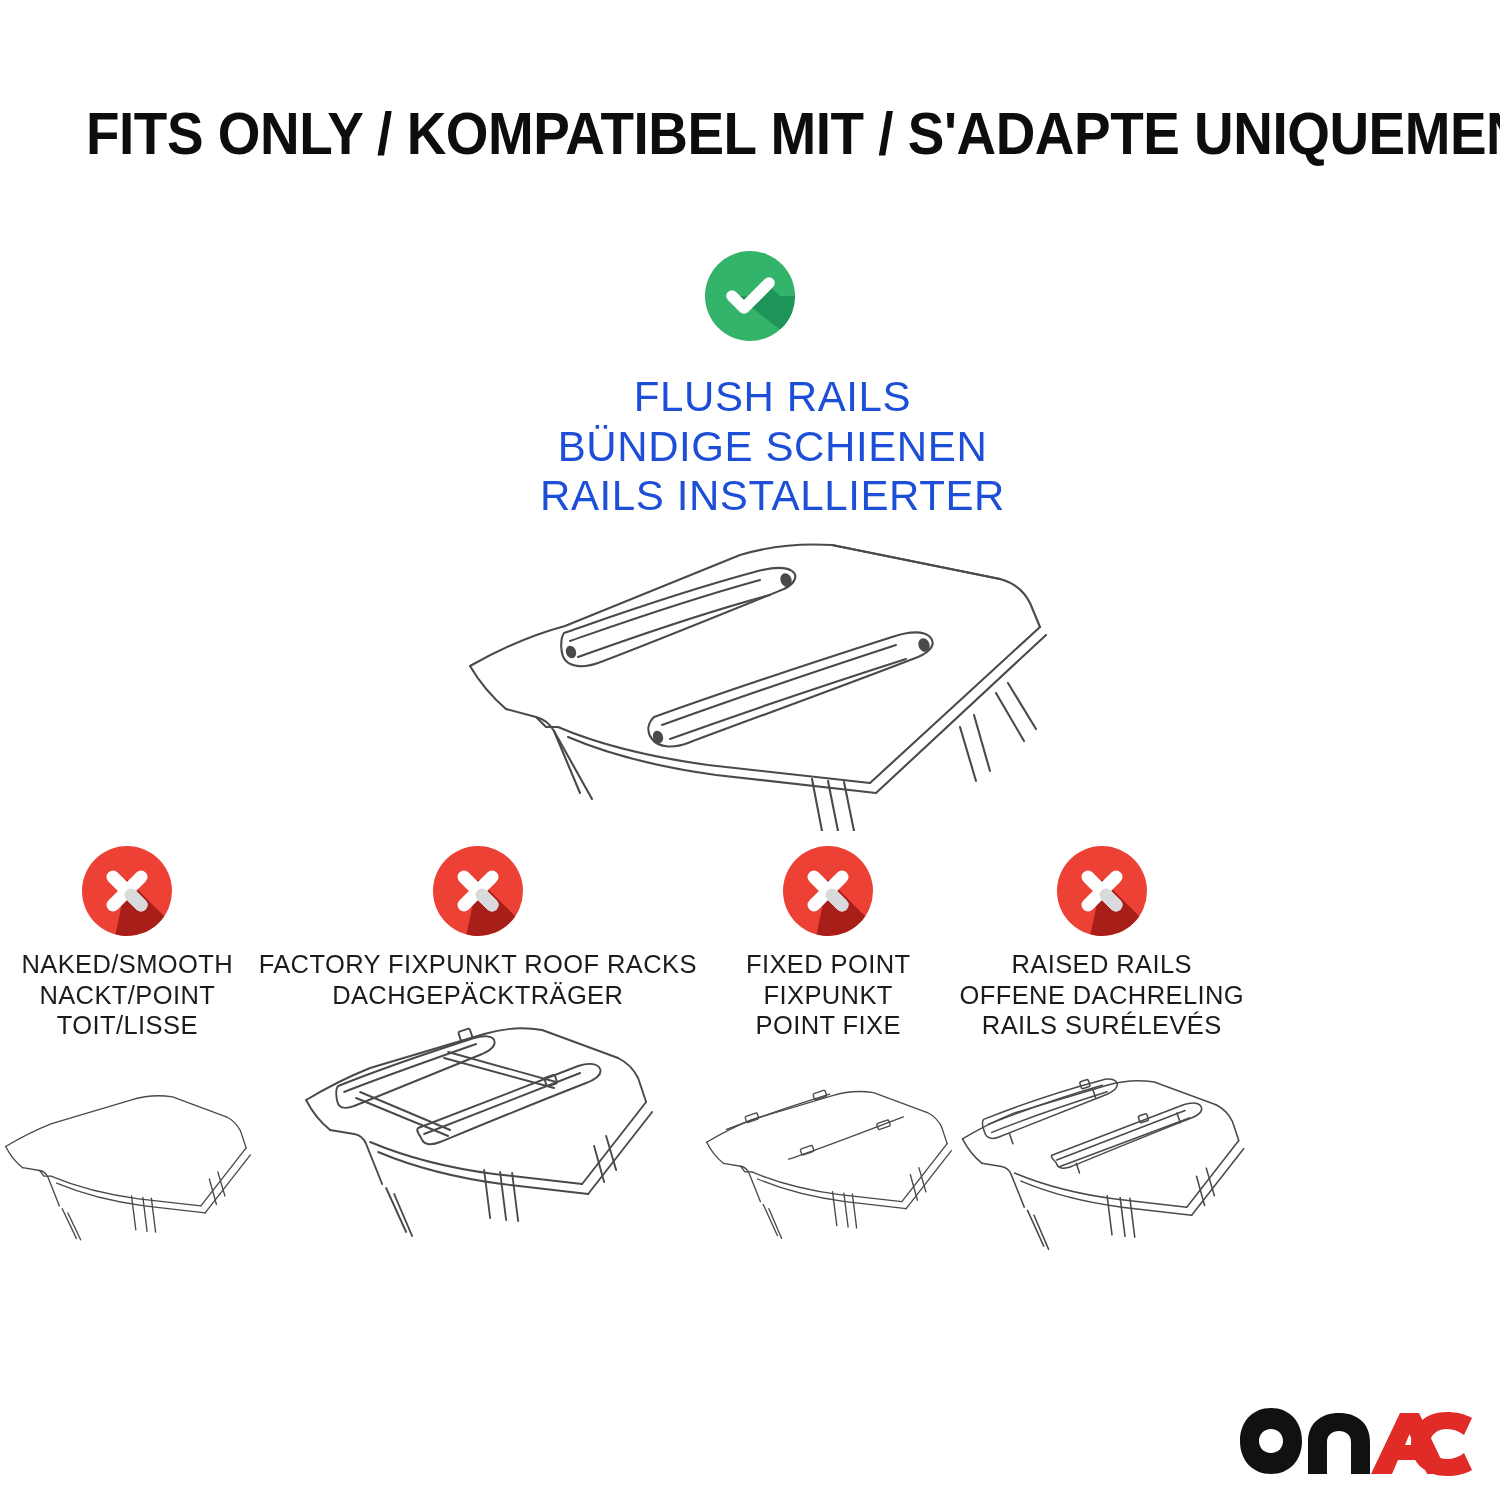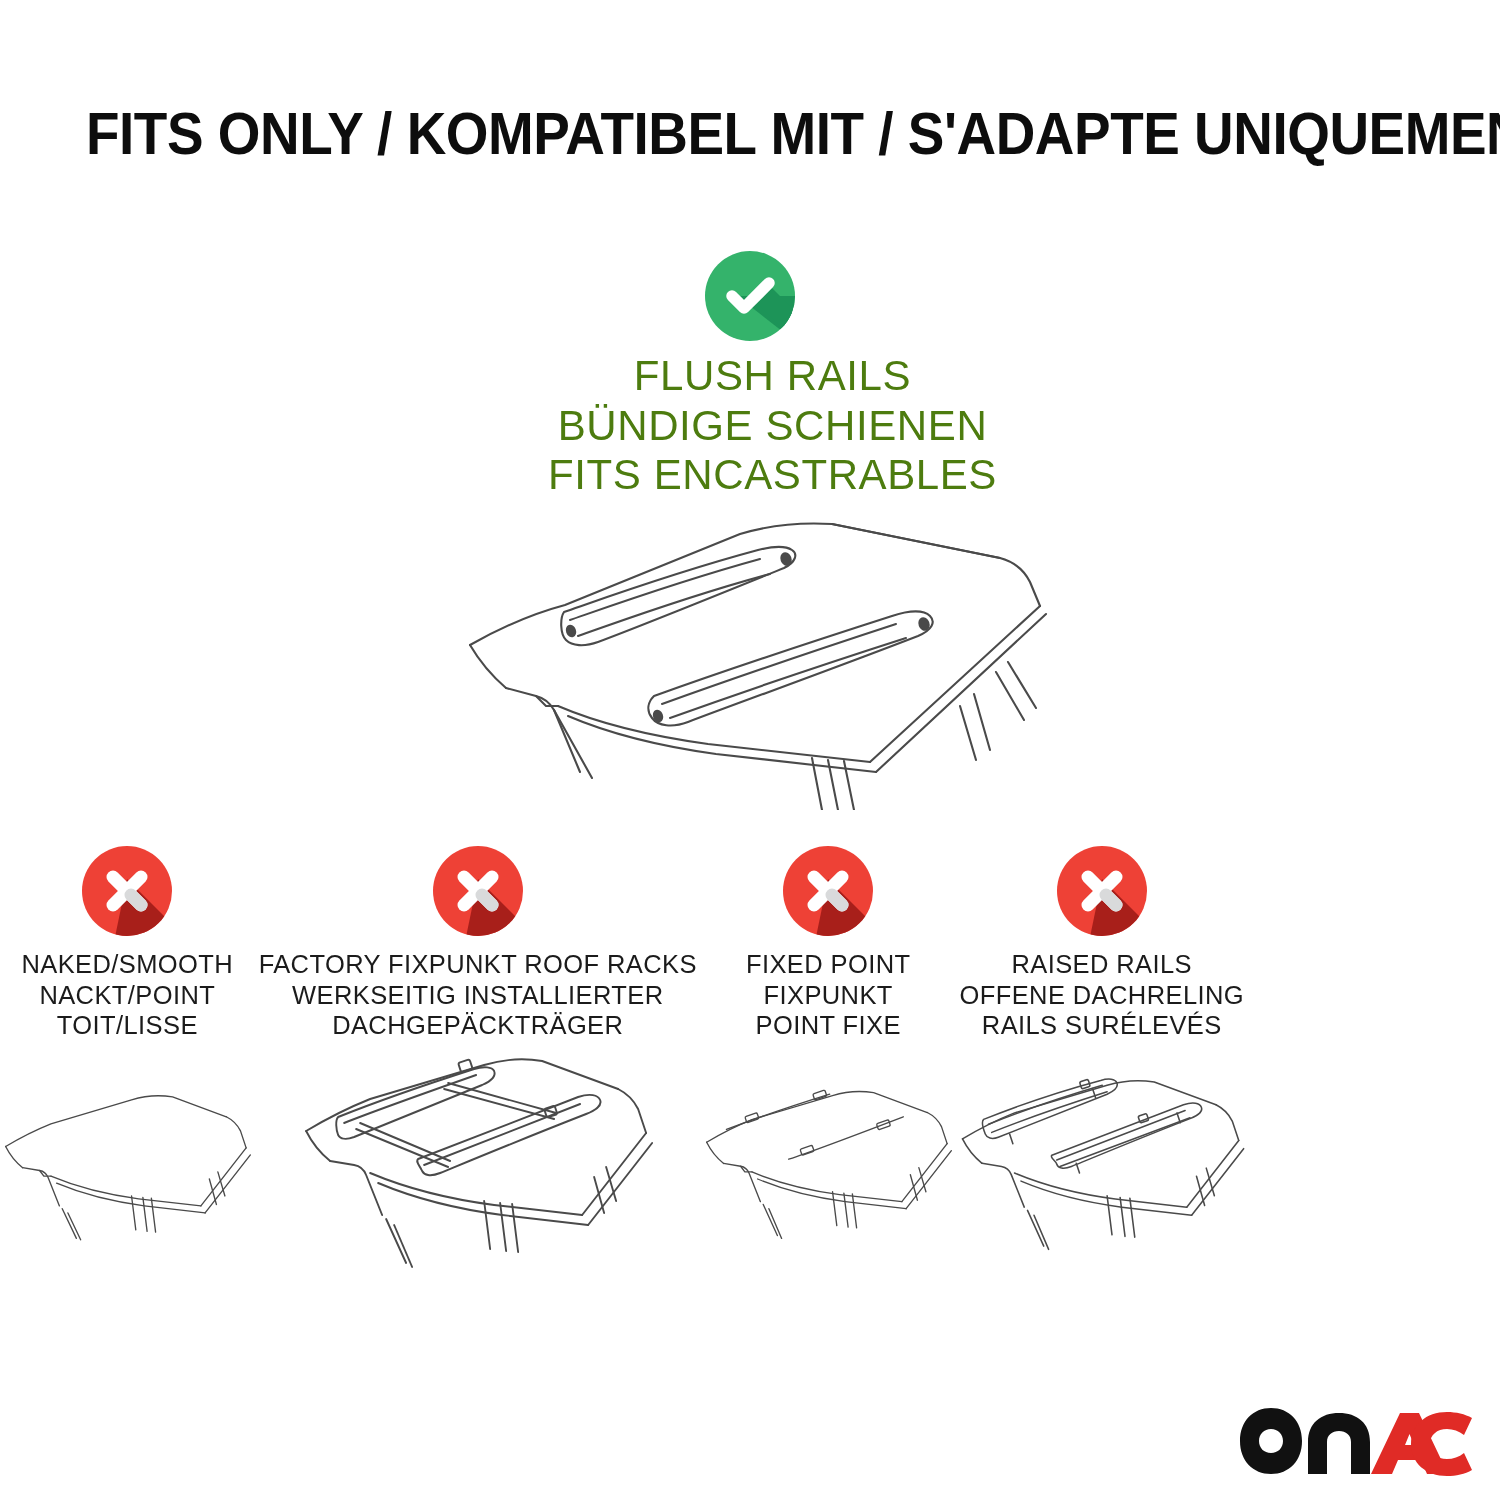--- a/index.html
+++ b/index.html
@@ -44,26 +44,26 @@
   .badge {
     position: relative;
     width: 92px;
     height: 92px;
     margin: 0 auto;
     display: block;
   }
   .badge svg { display: block; width: 92px; height: 92px; }
 
   .main-heading {
-    margin-top: 9px;
+    margin-top: 30px;
     font-size: 42px;
     font-weight: 300;
     line-height: 1.18;
     letter-spacing: 0.6px;
-    color: #4d7c0f;
+    color: #1d4ed8;
     padding-left: 45px;
   }
   .main-heading div { white-space: nowrap; }
 
   .main-illus {
     margin-top: 10px;
     width: 620px;
     margin-left: auto;
     margin-right: auto;
   }
@@ -133,21 +133,21 @@
         <path d="M36 46 L46 56 L92 92 L92 46 Z" fill="#1d9458"></path>
         <path d="M62 32 L92 62 L92 92 L54 54 Z" fill="#1d9458"></path>
       </g>
       <path d="M28 46 L40 58 L65 33" fill="none" stroke="#ffffff" stroke-width="11.5" stroke-linecap="round" stroke-linejoin="round"></path>
     </svg>
   </div>
 
   <div class="main-heading">
     <div>FLUSH RAILS</div>
     <div>BÜNDIGE SCHIENEN</div>
-    <div>FITS ENCASTRABLES</div>
+    <div>RAILS INSTALLIERTER</div>
   </div>
 
   <div class="main-illus">
     <svg viewBox="0 0 620 300" xmlns="http://www.w3.org/2000/svg" fill="none" stroke="#4a4a4a" stroke-width="2.1" stroke-linecap="round" stroke-linejoin="round">
 
       <path d="M30 135 C60 118 95 103 125 95 L300 24 C330 15 360 12 392 14 L560 48"></path>
       <path d="M392 14 L560 48 C575 52 584 60 590 72 L600 96"></path>
       <path d="M30 135 C40 152 52 166 66 178"></path>
 
       <path d="M66 178 L96 186 C104 188 110 193 114 200 L140 262"></path>
@@ -244,21 +244,20 @@
         </g>
         <g stroke-linecap="round" stroke-width="13">
           <path d="M32 32 L60 60" stroke="#ffffff"></path>
           <path d="M60 32 L32 60" stroke="#ffffff"></path>
           <path d="M50 50 L60 60" stroke="#d9dadb"></path>
         </g>
       </svg>
     </div>
     <div class="col-caption">
       <div>FACTORY FIXPUNKT ROOF RACKS</div>
-      <div>WERKSEITIG INSTALLIERTER</div>
       <div>DACHGEPÄCKTRÄGER</div>
     </div>
     <div class="col-illus">
       <svg viewBox="0 0 360 215" xmlns="http://www.w3.org/2000/svg" fill="none" stroke="#4a4a4a" stroke-width="1.9" stroke-linecap="round" stroke-linejoin="round">
         <path d="M8 74 C28 62 52 50 72 42 L186 8 C206 2 226 1 244 4 L320 32"></path>
         <path d="M320 32 C330 37 336 44 340 52 L348 76"></path>
         <path d="M8 74 C14 86 22 96 32 104"></path>
         <path d="M32 104 L56 108 C62 109 66 113 68 118 L84 158"></path>
         <path d="M72 116 C110 132 150 142 196 148 L284 158"></path>
         <path d="M80 126 C118 142 158 152 204 158 L290 168"></path>

